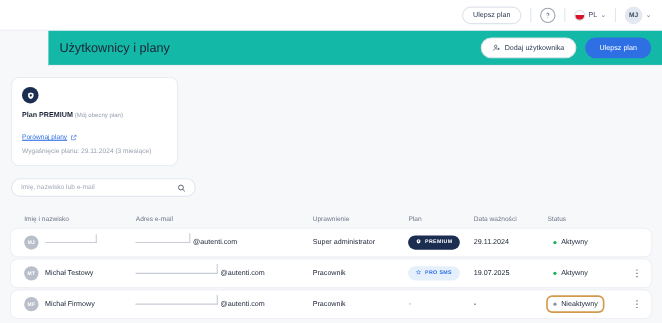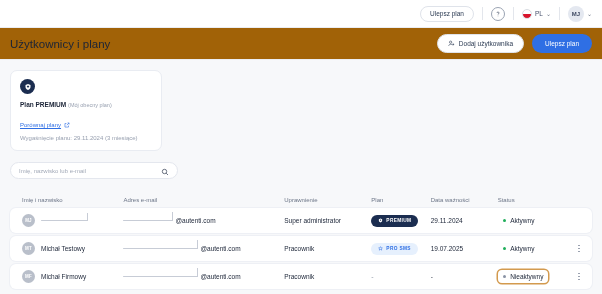--- a/index.html
+++ b/index.html
@@ -39,23 +39,24 @@
   .chev { font-size: 6px; color: #6b7486; line-height: 1; }
   .avatar-mj {
     width: 16px; height: 16px; border-radius: 50%;
     background: #e4e8f0; color: #3f4a63;
     font-size: 6px; font-weight: bold;
     display: flex; align-items: center; justify-content: center;
   }
 
   
   .page-head {
-    height: 32px; background: #a16207;
+    height: 32px; background: #14b8a6;
     display: flex; align-items: center; padding: 0 10px;
     border-bottom: 1px solid #ebedf2;
+    margin-left: 44px;
   }
   .page-title { font-size: 11.5px; color: #1b2437; font-weight: normal; }
   .head-actions { margin-left: auto; display: flex; align-items: center; gap: 8px; }
   .btn-ghost {
     display: flex; align-items: center; gap: 4px;
     font-size: 6.5px; color: #2b3a52;
     border: 1px solid #dfe3ea; border-radius: 11px;
     padding: 5px 10px; background: #fff; white-space: nowrap;
   }
   .btn-primary {

